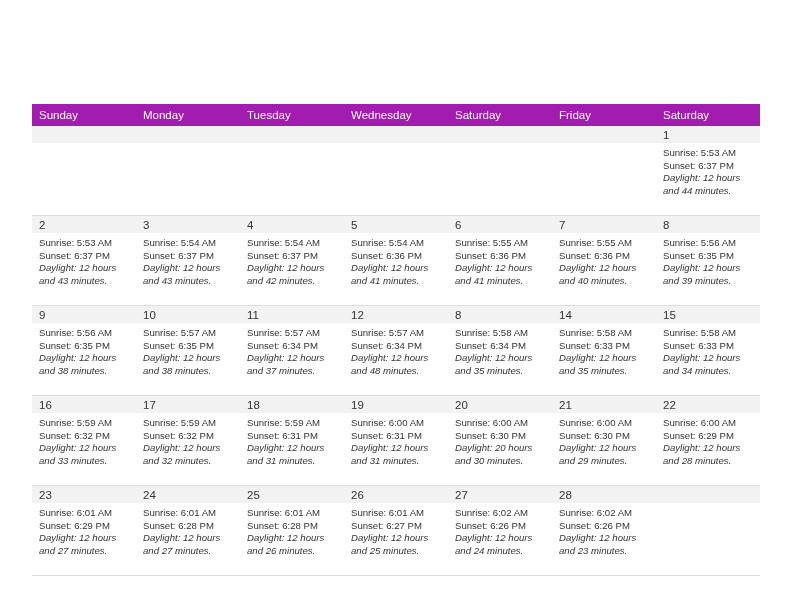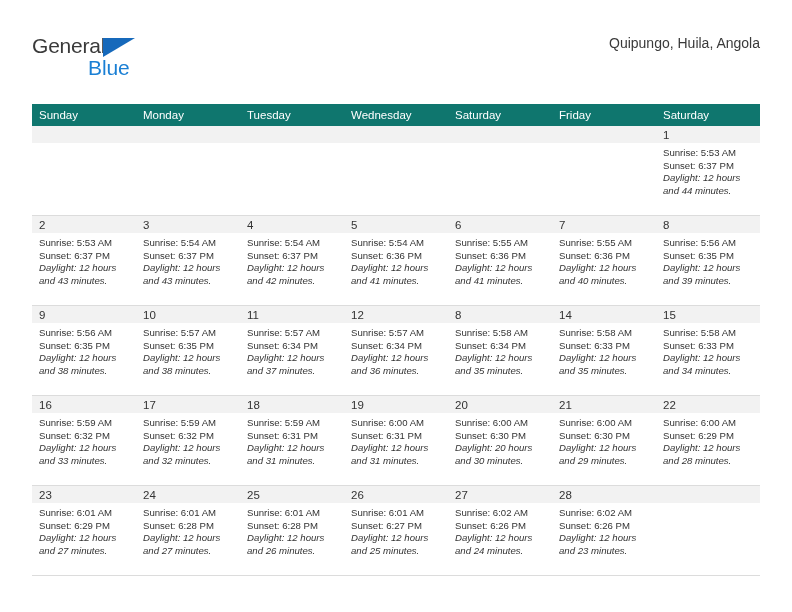--- a/index.html
+++ b/index.html
@@ -88,21 +88,21 @@
   
   .calendar {
     position: absolute;
     left: 32px;
     top: 104px;
     width: 728px;
     border-collapse: collapse;
     table-layout: fixed;
   }
   .calendar th {
-    background: #0f766e;
+    background: #a21caf;
     color: #ffffff;
     font-size: 11.5px;
     font-weight: normal;
     text-align: left;
     padding: 5px 0 5px 7px;
     height: 12px;
     border: none;
   }
   .calendar td {
     vertical-align: top;
@@ -148,28 +148,22 @@
     font-style: italic;
   }
 </style>
 </head>
 <body>
 
 <div class="page">
 
   <div class="header">
 
-    <div class="logo">
-      <span class="logo-general">General</span>
-      <span class="logo-tri"></span>
-      <span class="logo-blue">Blue</span>
-    </div>
 
     <div class="title-block">
-      <div class="cal-subtitle">Quipungo, Huila, Angola</div>
     </div>
 
   </div>
 
   <table class="calendar">
     <thead>
       <tr>
         <th>Sunday</th>
         <th>Monday</th>
         <th>Tuesday</th>
@@ -324,21 +318,21 @@
                 <div class="wrap">Daylight: 12 hours and 37 minutes.</div>
               </div>
             </div>
           </td>
           <td>
             <div class="daycell">
               <div class="daynum-band">12</div>
               <div class="info">
                 <div>Sunrise: 5:57 AM</div>
                 <div>Sunset: 6:34 PM</div>
-                <div class="wrap">Daylight: 12 hours and 36 minutes.</div>
+                <div class="wrap">Daylight: 12 hours and 48 minutes.</div>
               </div>
             </div>
           </td>
           <td>
             <div class="daycell">
               <div class="daynum-band">8</div>
               <div class="info">
                 <div>Sunrise: 5:58 AM</div>
                 <div>Sunset: 6:34 PM</div>
                 <div class="wrap">Daylight: 12 hours and 35 minutes.</div>

